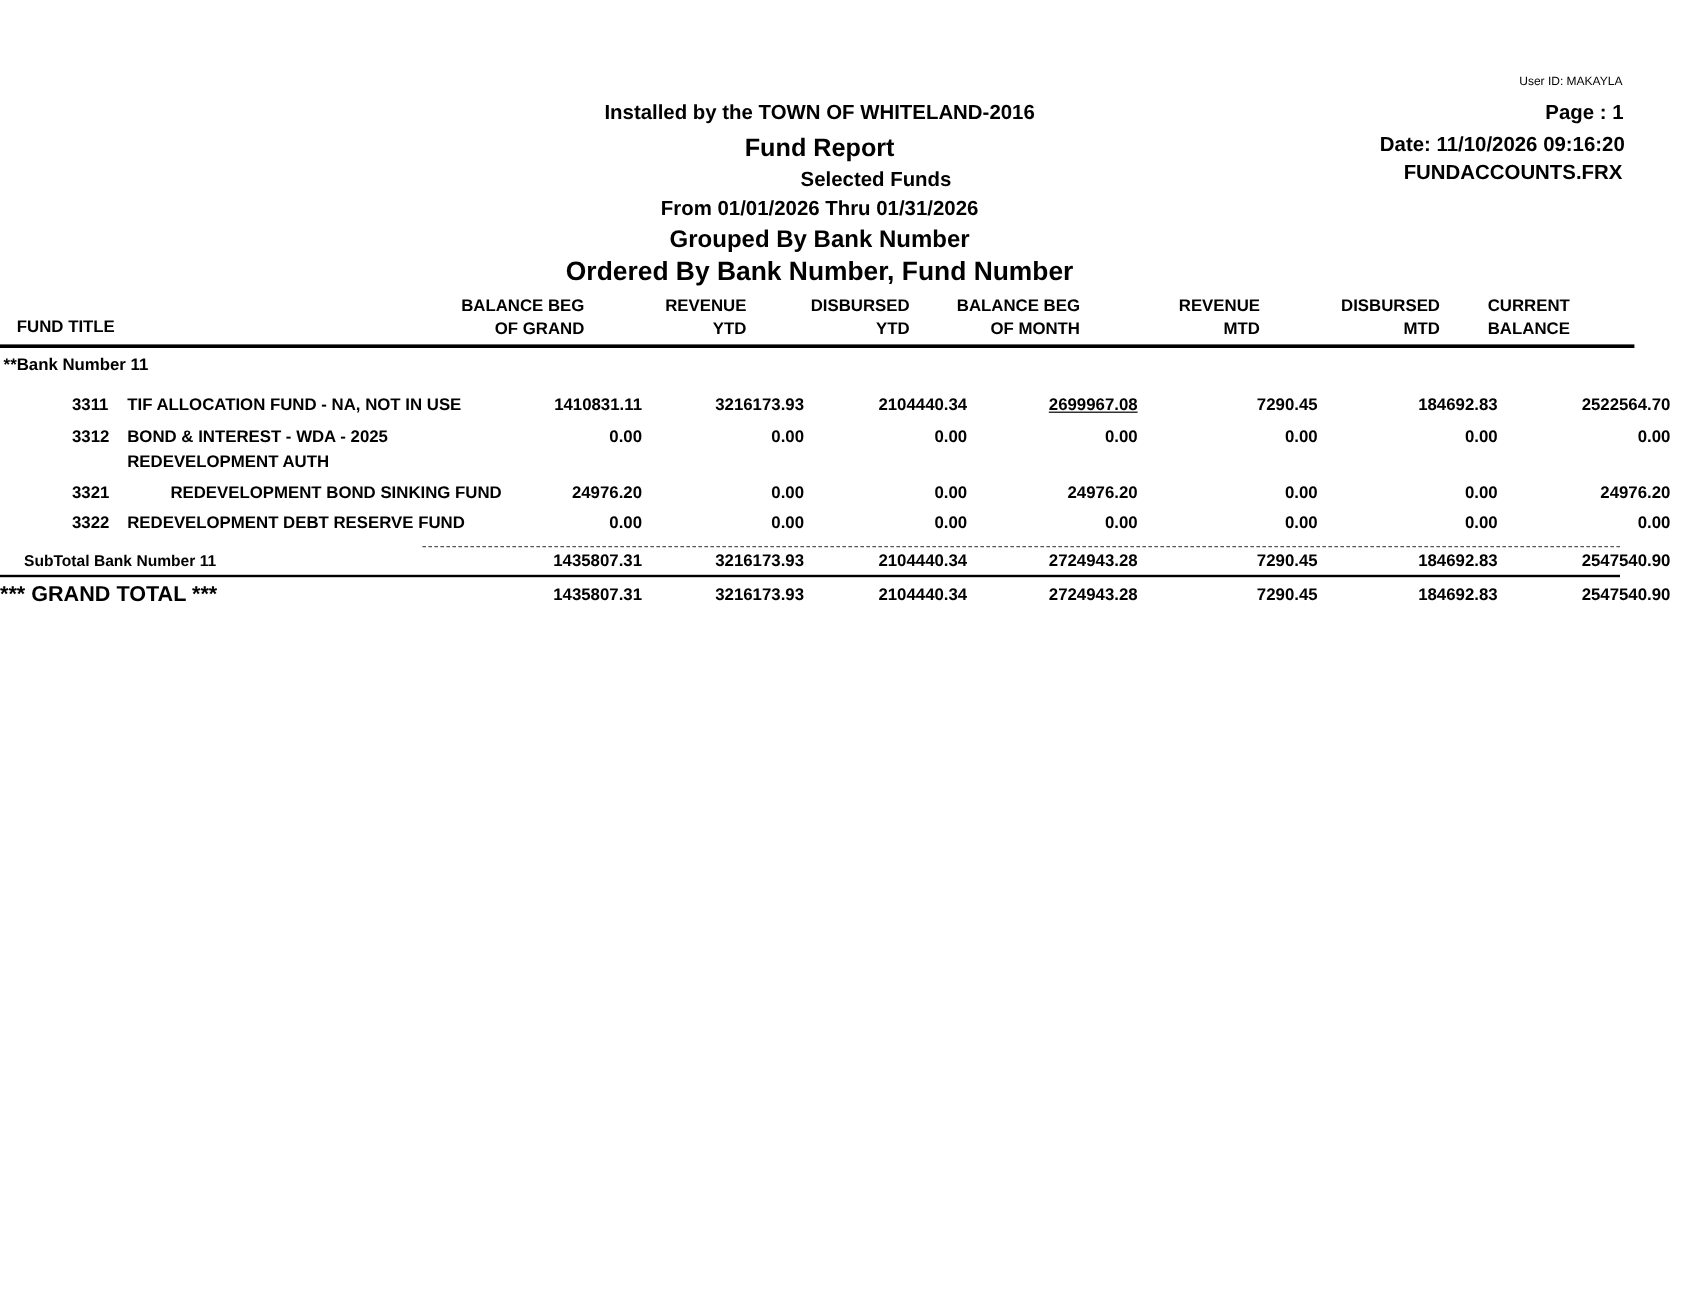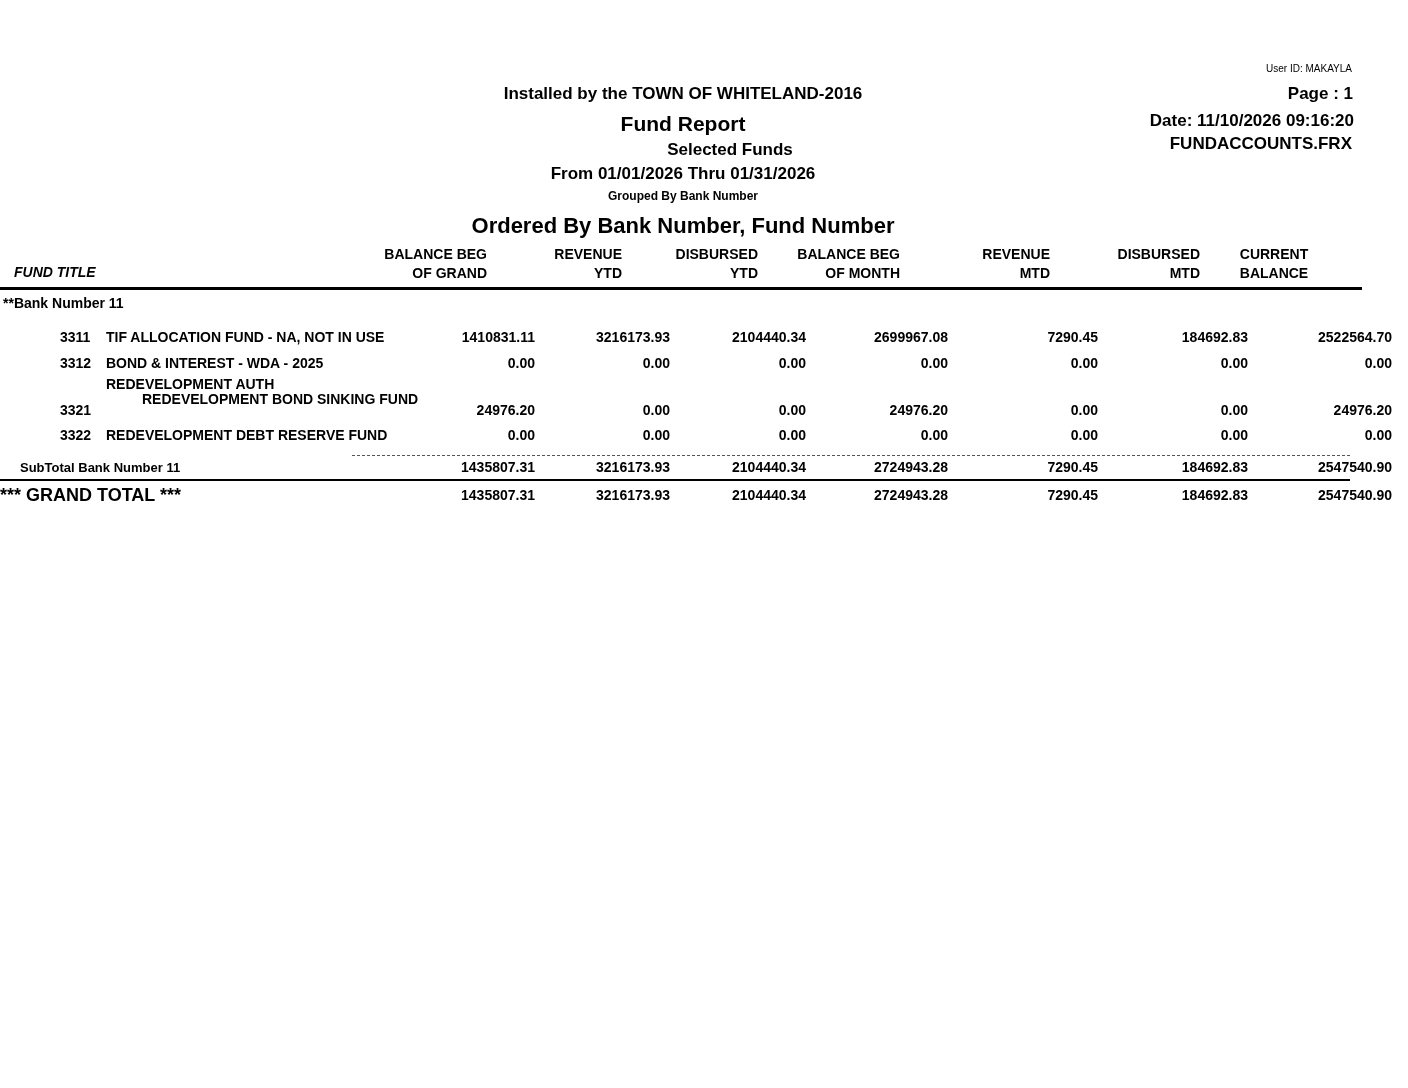--- a/index.html
+++ b/index.html
@@ -8,25 +8,25 @@
   .abs { position:absolute; white-space:nowrap; }
   .userid { right:56px; top:63px; font-size:10px; }
   .page { right:55px; top:84px; font-size:17px; font-weight:bold; }
   .date { right:54px; top:111px; font-size:17px; font-weight:bold; }
   .frx { right:56px; top:134px; font-size:17px; font-weight:bold; }
   .ctr { left:0; width:1366px; text-align:center; font-weight:bold; }
   .inst { top:84px; font-size:17px; }
   .title { top:112px; font-size:21px; }
   .sub1 { top:140px; font-size:17px;margin-left:47px; }
   .sub2 { top:164px; font-size:17px; }
-  .sub3 { top:189px; font-size:12px; }
+  .sub3 { top:189px; font-size:20px; }
   .sub4 { top:213px; font-size:22px; }
 
   .hdr { font-size:14px; font-weight:bold; line-height:19px; text-align:right; }
-  .hdr-title { left:14px; top:264px; font-size:14px; font-weight:bold;font-style:italic; }
+  .hdr-title { left:14px; top:264px; font-size:14px; font-weight:bold; }
   .thick { left:0; top:287px; width:1362px; height:3px; background:#000; }
 
   .bank { left:3px; top:295px; font-size:14px; font-weight:bold; }
 
   .row { font-size:14px; font-weight:bold;margin-left:48px; }
   .num { text-align:right; width:140px; }
   .fnum { left:12px; }
   .fname { left:58px; }
 
   .dash { left:352px; top:455px; width:998px; height:0; border-top:1px dashed #555; }
@@ -83,42 +83,42 @@
 <div class="abs thick"></div>
 
 <div class="abs bank">**Bank Number 11</div>
 
 <div>
   <div class="abs row fnum" style="top:329px;">3311</div>
   <div class="abs row fname" style="top:329px;">TIF ALLOCATION FUND - NA, NOT IN USE</div>
   <div class="abs row num" style="left:347px;top:329px;">1410831.11</div>
   <div class="abs row num" style="left:482px;top:329px;">3216173.93</div>
   <div class="abs row num" style="left:618px;top:329px;">2104440.34</div>
-  <div class="abs row num" style="left:760px;top:329px;">2699967.08</div>
+  <div class="abs row num" style="left:760px;top:329px;text-decoration:underline;">2699967.08</div>
   <div class="abs row num" style="left:910px;top:329px;">7290.45</div>
   <div class="abs row num" style="left:1060px;top:329px;">184692.83</div>
   <div class="abs row num" style="left:1204px;top:329px;">2522564.70</div>
 </div>
 
 <div>
   <div class="abs row fnum" style="top:355px;">3312</div>
   <div class="abs row fname" style="top:355px;">BOND &amp; INTEREST - WDA - 2025</div>
   <div class="abs row fname" style="top:376px;">REDEVELOPMENT AUTH</div>
   <div class="abs row num" style="left:347px;top:355px;">0.00</div>
   <div class="abs row num" style="left:482px;top:355px;">0.00</div>
   <div class="abs row num" style="left:618px;top:355px;">0.00</div>
   <div class="abs row num" style="left:760px;top:355px;">0.00</div>
   <div class="abs row num" style="left:910px;top:355px;">0.00</div>
   <div class="abs row num" style="left:1060px;top:355px;">0.00</div>
   <div class="abs row num" style="left:1204px;top:355px;">0.00</div>
 </div>
 
 <div>
   <div class="abs row fnum" style="top:402px;">3321</div>
-  <div class="abs row fname" style="top:391px;padding-left:36px;">REDEVELOPMENT BOND SINKING FUND</div>
+  <div class="abs row fname" style="top:402px;padding-left:36px;">REDEVELOPMENT BOND SINKING FUND</div>
   <div class="abs row num" style="left:347px;top:402px;">24976.20</div>
   <div class="abs row num" style="left:482px;top:402px;">0.00</div>
   <div class="abs row num" style="left:618px;top:402px;">0.00</div>
   <div class="abs row num" style="left:760px;top:402px;">24976.20</div>
   <div class="abs row num" style="left:910px;top:402px;">0.00</div>
   <div class="abs row num" style="left:1060px;top:402px;">0.00</div>
   <div class="abs row num" style="left:1204px;top:402px;">24976.20</div>
 </div>
 
 <div>

